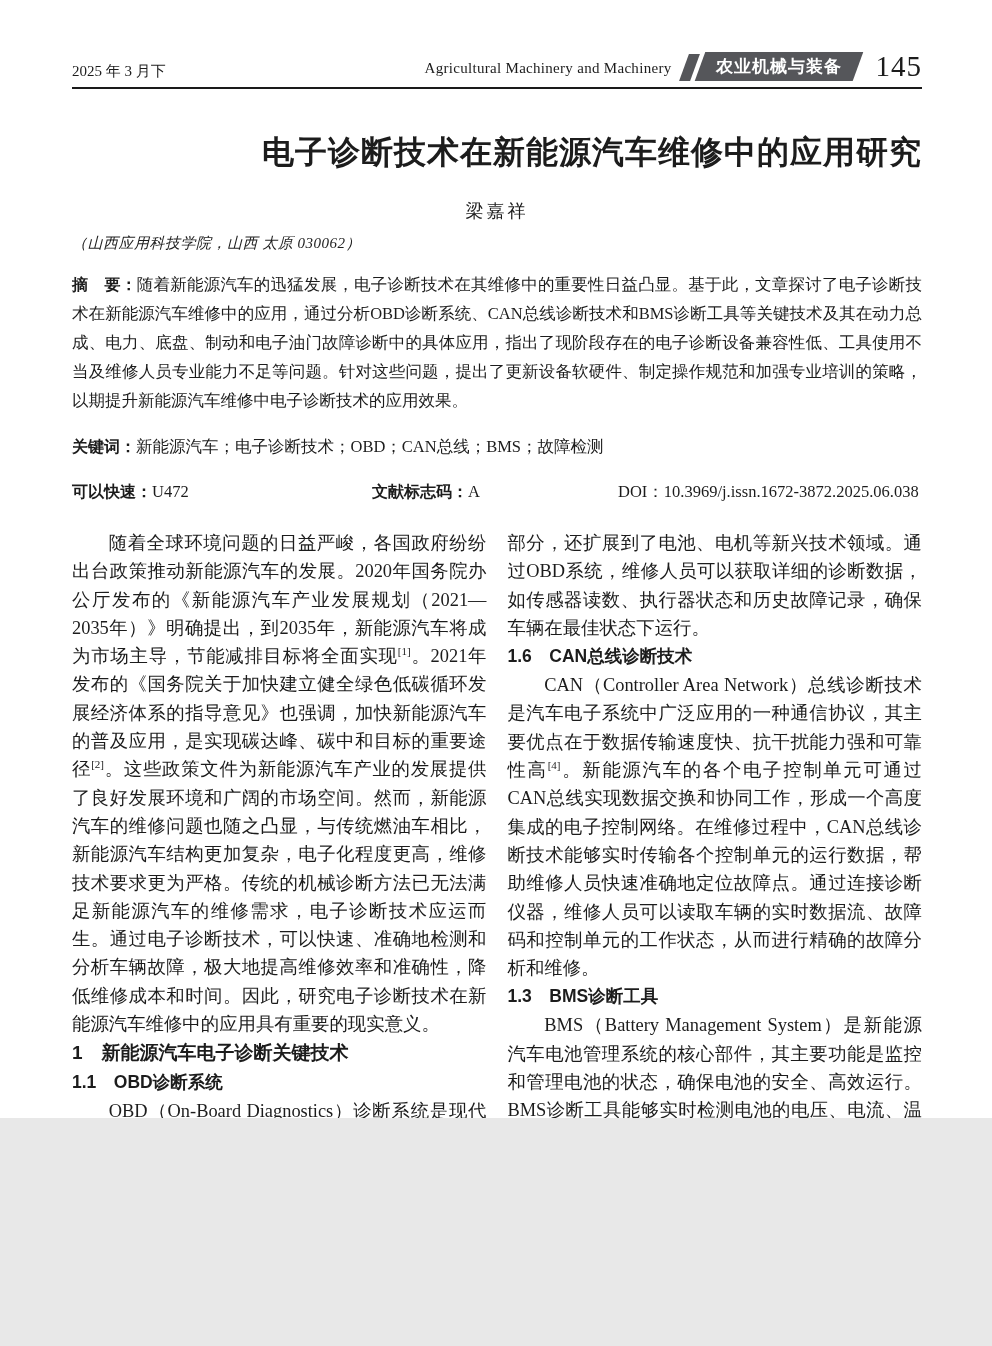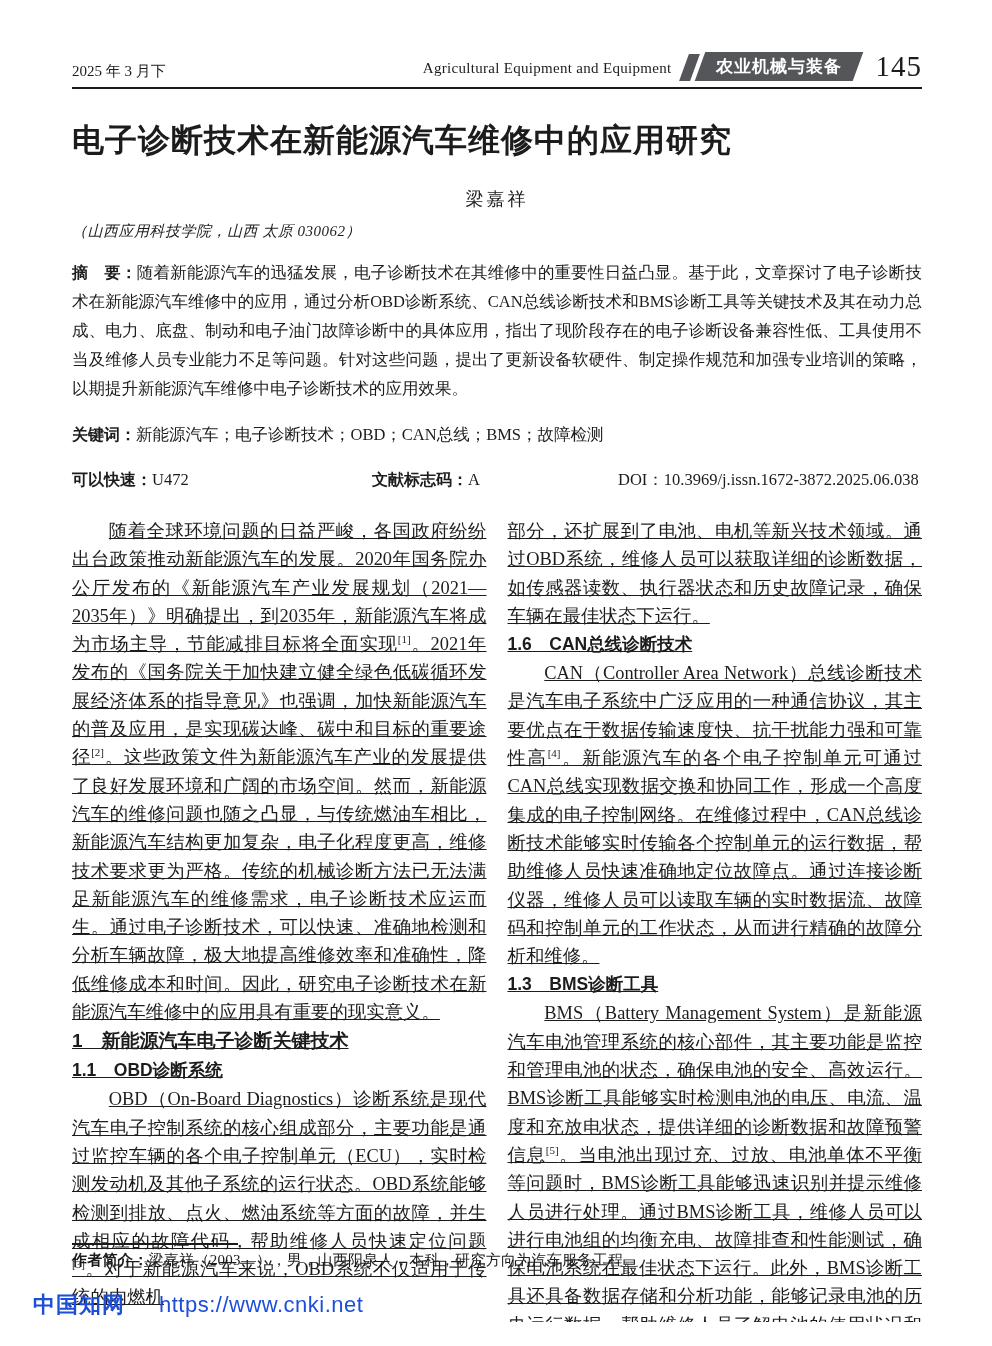--- a/index.html
+++ b/index.html
@@ -1,18 +1,18 @@
 <!DOCTYPE html>
 <html><head>
 <meta charset="utf-8">
 <style>
   html,body{margin:0;padding:0;background:#e8e8e8;}
   .page{
     position:relative;
-    width:992px;height:1346px;
+    width:992px;height:1118px;
     margin:0 auto;
     background:#ffffff;
     color:#1c1c1c;
     font-family:"Liberation Serif","DejaVu Serif",serif;
     overflow:hidden;
     box-sizing:border-box;
   }
   .content{position:absolute;left:72px;right:70px;top:0;}
   
   .header{
@@ -33,21 +33,21 @@
   }
   .badge-in{
     display:inline-block;transform:skewX(20deg);
     color:#ffffff;font-family:"Liberation Sans","DejaVu Sans",sans-serif;
     font-size:17px;font-weight:bold;letter-spacing:1px;
   }
   .pnum{font-size:29px;line-height:29px;padding-left:18px;letter-spacing:1px;}
   .rule{border-bottom:2px solid #1a1a1a;margin-top:6px;}
   
   .title{
-    text-align:left;margin-top:30px;
+    text-align:right;margin-top:42px;
     font-family:"Liberation Sans","DejaVu Sans",sans-serif;
     font-weight:bold;font-size:32px;letter-spacing:1px;
   }
   .author{text-align:center;margin-top:24px;font-size:18px;letter-spacing:3px;}
   .affil{margin-top:11px;font-size:15px;letter-spacing:.5px;font-style:italic;}
   
   .absblock{margin-top:17px;font-size:16.5px;line-height:29px;text-align:justify;}
   .lbl{
     font-family:"Liberation Sans","DejaVu Sans",sans-serif;
     font-weight:bold;font-size:16px;
@@ -55,21 +55,21 @@
   .kwline{font-size:16.5px;line-height:29px;margin-top:1px;text-align:justify;}
   .metarow{display:flex;margin-top:7px;font-size:16.5px;line-height:29px;}
   .m1{width:300px;}
   .m2{width:246px;}
   .m3{flex:1;}
   
   .cols{
     display:flex;gap:21px;margin-top:23px;
     max-height:805px;overflow:hidden;
   }
-  .col{width:415px;font-size:18.4px;line-height:28.3px;text-align:justify;text-decoration:underline;}
+  .col{width:415px;font-size:18.4px;line-height:28.3px;text-align:justify;}
   .col p{margin:0;}
   .indent{text-indent:2em;}
   sup{font-size:.6em;vertical-align:super;line-height:0;}
   .h1{
     font-family:"Liberation Sans","DejaVu Sans",sans-serif;
     font-weight:bold;font-size:19px;line-height:30px;
     margin:7px 0 5px 0;text-align:left;
   }
   .h2{
     font-family:"Liberation Sans","DejaVu Sans",sans-serif;
@@ -91,21 +91,21 @@
 </style>
 </head>
 <body>
 
 <div class="page">
   <div class="content">
 
     <div class="header">
       <span class="issue">2025 年 3 月下</span>
       <div class="header-right">
-        <span class="jen">Agricultural Equipment and Equipment</span>
+        <span class="jen">Agricultural Machinery and Machinery</span>
         <span class="badge-slash"></span>
         <span class="badge">
           <span class="badge-in">农业机械与装备</span>
         </span>
         <span class="pnum">145</span>
       </div>
     </div>
     <div class="rule"></div>
 
     <div class="title">电子诊断技术在新能源汽车维修中的应用研究</div>

